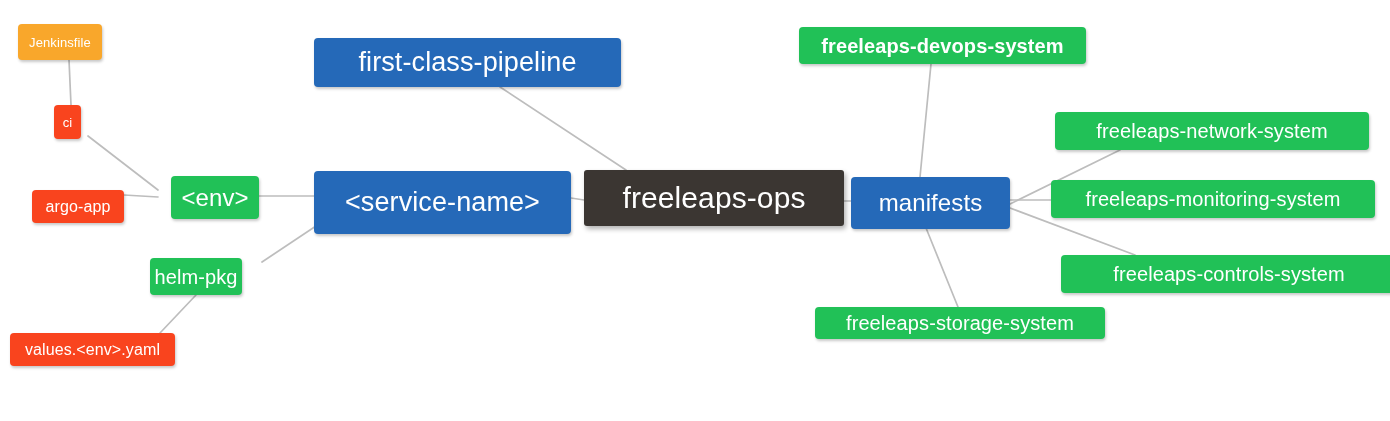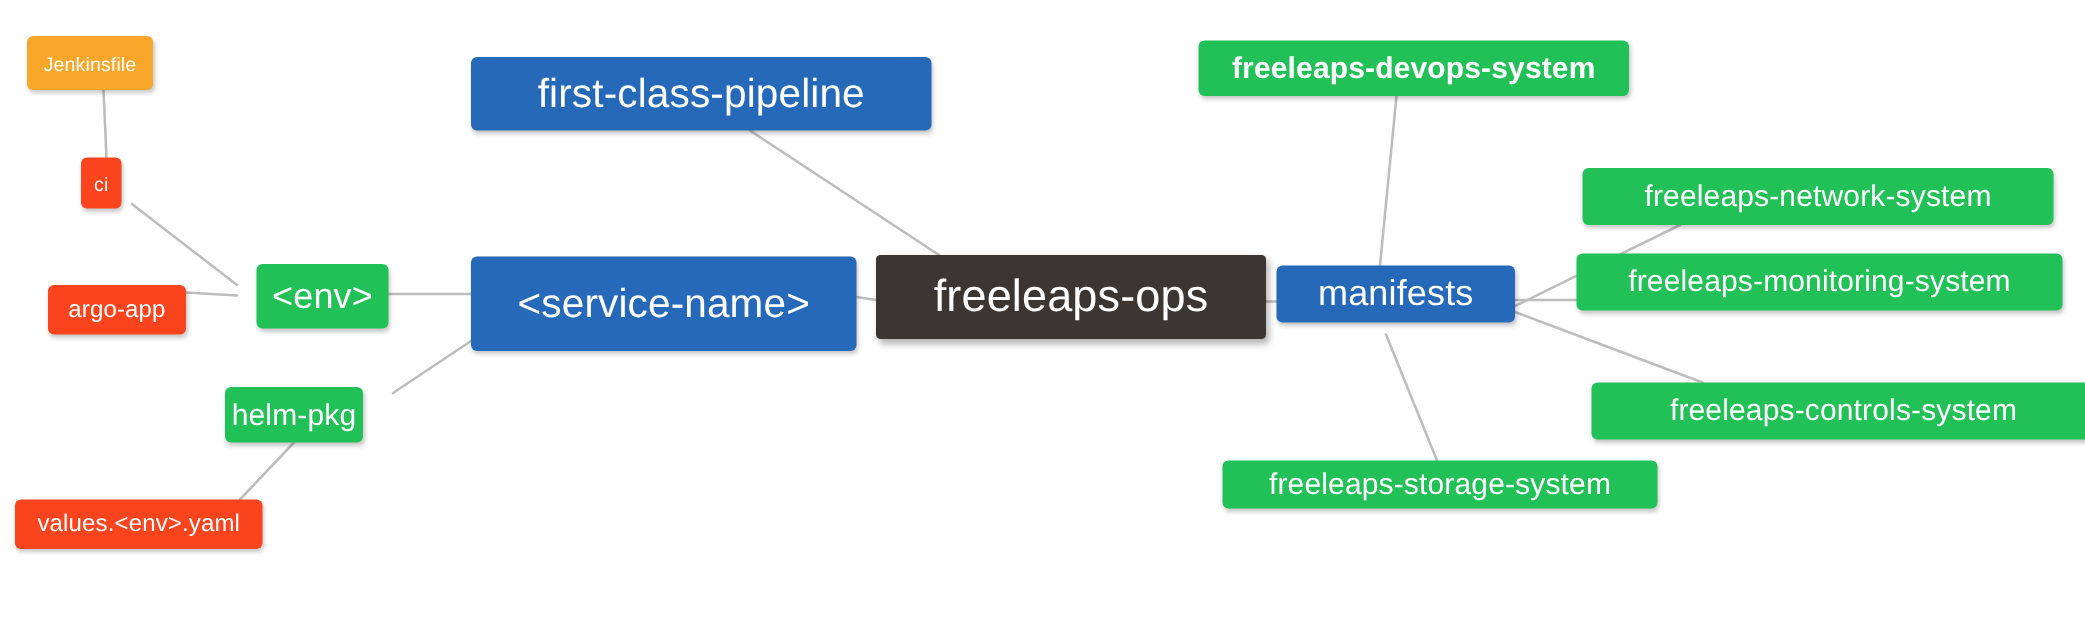--- a/index.html
+++ b/index.html
@@ -81,20 +81,20 @@
   <div id="node-layer">
       <div class="node orange sz-xs" style="left: 18px; top: 24px; width: 84px; height: 36px;">Jenkinsfile</div>
       <div class="node red sz-xs" style="left: 54px; top: 105px; width: 27px; height: 34px;">ci</div>
       <div class="node red sz-sm" style="left: 32px; top: 178px; width: 92px; height: 33px; margin-top: 12px;">argo-app</div>
       <div class="node green sz-lg" style="left: 158px; top: 176px; width: 88px; height: 43px; margin-left: 13px;">&lt;env&gt;</div>
       <div class="node green sz-md" style="left: 150px; top: 258px; width: 92px; height: 37px;">helm-pkg</div>
       <div class="node red sz-sm" style="left: 10px; top: 333px; width: 165px; height: 33px;">values.&lt;env&gt;.yaml</div>
       <div class="node blue sz-xl" style="left: 314px; top: 38px; width: 307px; height: 49px;">first-class-pipeline</div>
       <div class="node blue sz-xl" style="left: 314px; top: 171px; width: 257px; height: 63px;">&lt;service-name&gt;</div>
       <div class="node root sz-root" style="left: 584px; top: 170px; width: 260px; height: 56px;">freeleaps-ops</div>
-      <div class="node blue sz-lg" style="left: 851px; top: 177px; width: 159px; height: 38px;">manifests</div>
+      <div class="node blue sz-lg" style="left: 851px; top: 177px; width: 159px; height: 52px;">manifests</div>
       <div class="node green sz-md" style="left: 799px; top: 27px; width: 287px; height: 37px; font-weight: bold;">freeleaps-devops-system</div>
       <div class="node green sz-md" style="left: 1055px; top: 112px; width: 314px; height: 38px;">freeleaps-network-system</div>
-      <div class="node green sz-md" style="left: 1051px; top: 169px; width: 324px; height: 38px; text-align: center;">freeleaps-monitoring-system</div>
+      <div class="node green sz-md" style="left: 1051px; top: 180px; width: 324px; height: 38px; text-align: center;">freeleaps-monitoring-system</div>
       <div class="node green sz-md" style="left: 1061px; top: 255px; width: 336px; height: 38px;">freeleaps-controls-system</div>
       <div class="node green sz-md" style="left: 815px; top: 307px; width: 290px; height: 32px;">freeleaps-storage-system</div>
     </div>
 </div>
 
 </body></html>

